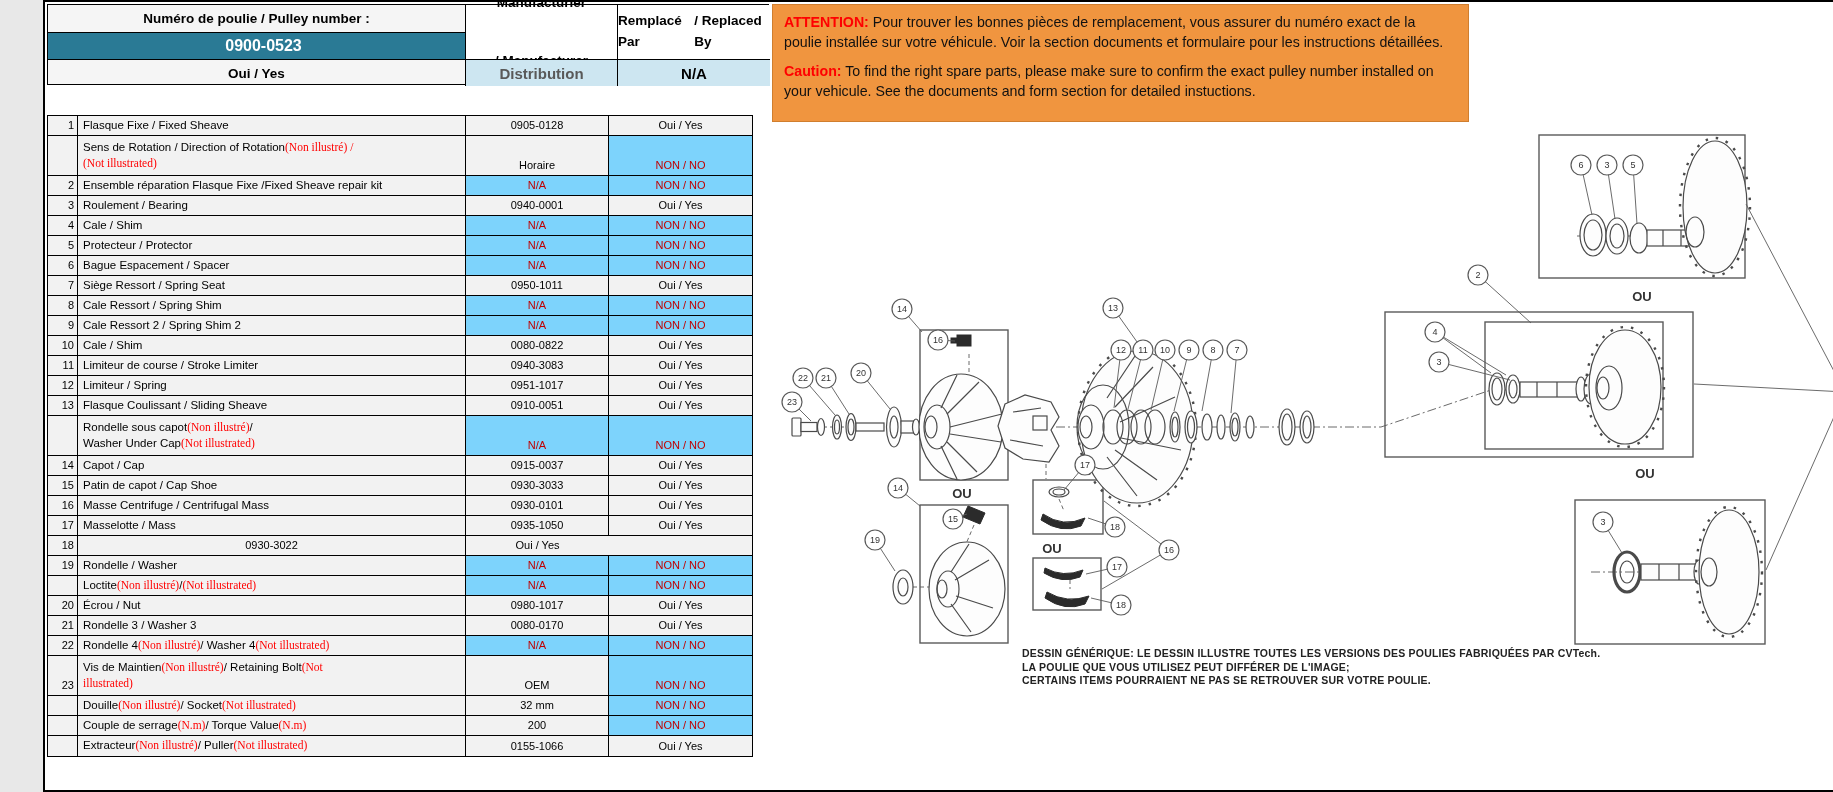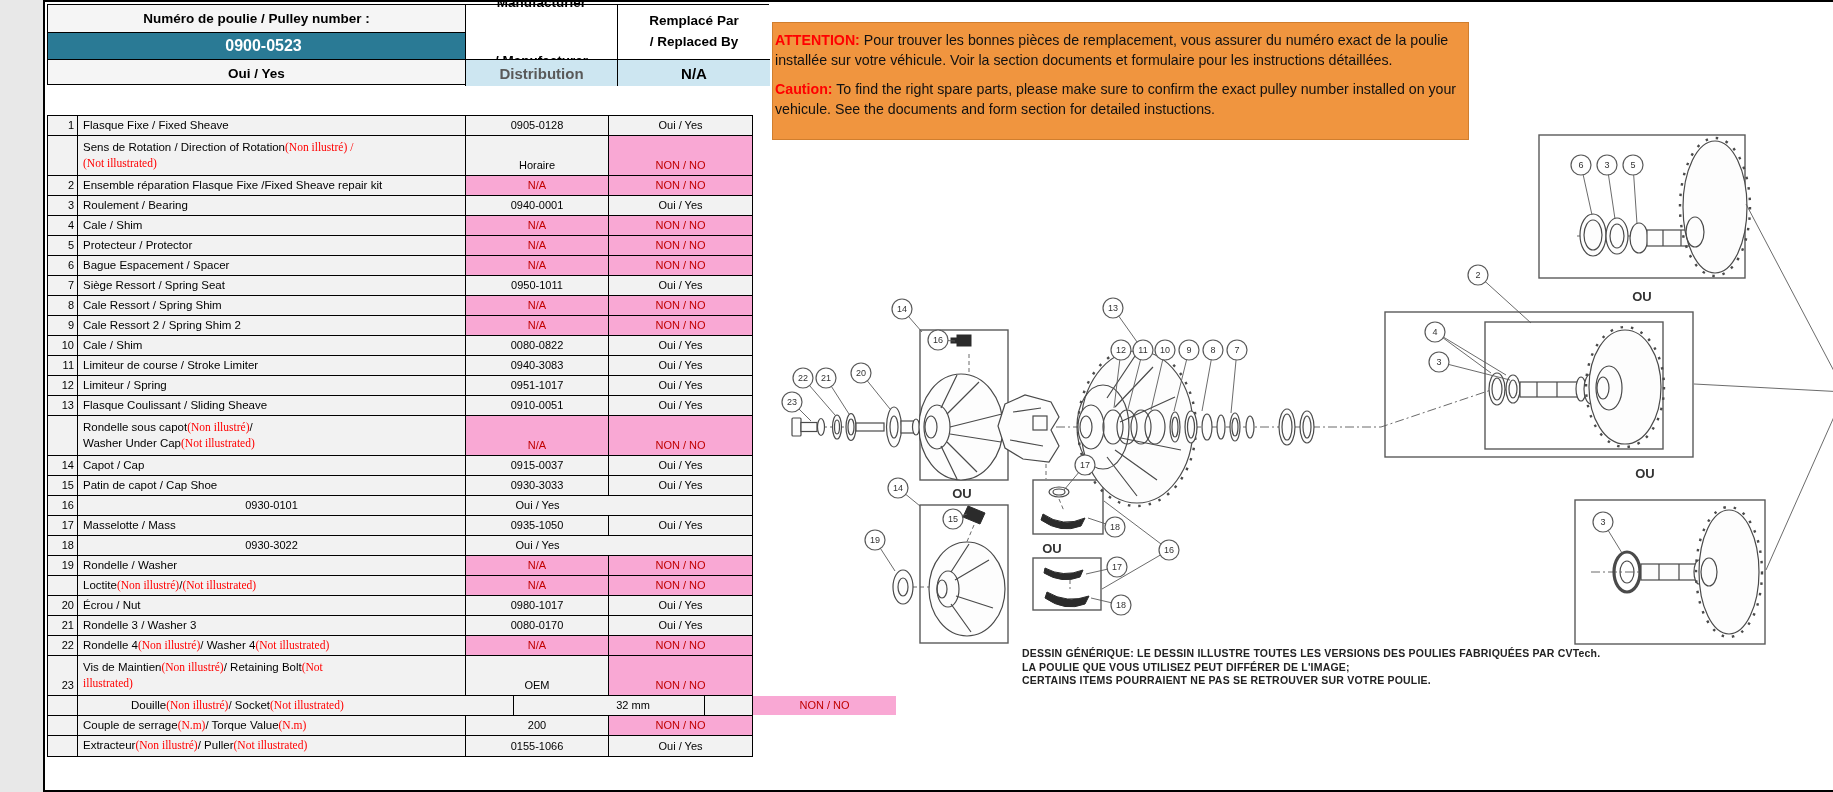--- a/index.html
+++ b/index.html
@@ -14,28 +14,28 @@
     display:grid;grid-template-columns:418px 152px 152px;grid-template-rows:28px 27px 26px;
     border:1.5px solid #000;box-sizing:border-box;background:#f5f5f5;
   }
   .hcell{display:flex;align-items:center;justify-content:center;box-sizing:border-box;
          border-right:1px solid #000;font-weight:bold;}
   .hcell:nth-last-child(-n+1){border-right:none;}
   #h-pulley-label{grid-column:1;grid-row:1;font-size:13.5px;border-bottom:1px solid #000;}
   #h-pulley-num{grid-column:1;grid-row:2;background:#2A7A95;color:#fff;font-size:16px;border-bottom:1px solid #000;padding-left:14px;}
   #h-confirm{grid-column:1;grid-row:3;font-size:13.5px;}
   #h-manu{grid-column:2;grid-row:1 / span 2;flex-direction:column;font-size:13.5px;line-height:1.55;border-bottom:1px solid #000;background:#fff;gap:37px;}
-  #h-repl{grid-column:3;grid-row:1 / span 2;flex-direction:column;font-size:13.5px;line-height:1.55;border-bottom:1px solid #000;background:#fff;border-right:none;}
+  #h-repl{grid-column:3;grid-row:1 / span 2;flex-direction:row;font-size:13.5px;line-height:1.55;border-bottom:1px solid #000;background:#fff;border-right:none;}
   #h-manu-val{grid-column:2;grid-row:3;background:#CDE6F1;color:#595959;font-size:15px;}
   #h-repl-val{grid-column:3;grid-row:3;background:#CDE6F1;color:#000;font-size:15px;border-right:none;}
 
   
   #attn{
-    position:absolute;left:727px;top:20px;width:697px;height:118px;box-sizing:border-box;
-    background:#F0953F;border:1px solid #D07E2E;padding:7px 11px 0 2px;
+    position:absolute;left:727px;top:2px;width:697px;height:118px;box-sizing:border-box;
+    background:#F0953F;border:1px solid #D07E2E;padding:7px 11px 0 11px;
     font-size:14.2px;line-height:1.42;color:#111;
   }
   #attn p{margin:0 0 9px 0;}
   .redbold{color:#FF0000;font-weight:bold;}
 
   
   #ptable{
     position:absolute;left:2px;top:113px;width:706px;box-sizing:border-box;
     border:1.5px solid #000;background:#f2f2f2;
   }
@@ -46,21 +46,21 @@
               font-weight:bold;font-size:9.5px;box-sizing:border-box;}
   .prow{display:grid;grid-template-columns:30px 388px 143px 143px;border-bottom:1px solid #000;box-sizing:border-box;}
   .prow:last-child{border-bottom:none;}
   .pc{box-sizing:border-box;border-right:1px solid #000;display:flex;align-items:center;
       font-size:11.5px;line-height:1.35;overflow:hidden;}
   .pc.num{justify-content:flex-end;padding-right:3px;font-size:11px;}
   .pc.desc{padding-left:5px;padding-right:2px;display:block;display:flex;flex-wrap:wrap;align-content:center;}
   .pc.desc .ln{width:100%;}
   .pc.part{justify-content:center;font-size:11px;}
   .pc.avail{justify-content:center;font-size:11px;border-right:none;}
-  .pink{background:#f9a8d4;}
+  .pink{background:#7dd3fc;}
   .na-red{color:#C00000;}
   .red{color:#FF0000;font-family:Liberation Serif, serif;}
   .h2 .pc.num,.h2 .pc.part,.h2 .pc.avail{align-items:flex-end;padding-bottom:2px;}
 
   
   #diagram{position:absolute;left:725px;top:120px;}
   #diagram svg{display:block;}
   .part-line{stroke:#4a4a4a;stroke-width:1.2;fill:none;}
   .part-fill{stroke:#4a4a4a;stroke-width:1.2;fill:#fdfdfd;}
   .dark{fill:#2b2b2b;stroke:#2b2b2b;}
@@ -241,20 +241,23 @@
         <div class="prow" style="height: 20px;">
           <div class="pc num">15</div>
           <div class="pc desc">
             <span>Patin de capot / Cap Shoe</span>
           </div>
           <div class="pc part">0930-3033</div>
           <div class="pc avail">Oui / Yes</div>
         </div>
         <div class="prow" style="height: 20px;">
           <div class="pc num">16</div>
+          <div class="pc desc">
+            <span>Masse Centrifuge / Centrifugal Mass</span>
+          </div>
           <div class="pc part">0930-0101</div>
           <div class="pc avail">Oui / Yes</div>
         </div>
         <div class="prow" style="height: 20px;">
           <div class="pc num">17</div>
           <div class="pc desc">
             <span>Masselotte / Mass</span>
           </div>
           <div class="pc part">0935-1050</div>
           <div class="pc avail">Oui / Yes</div>
@@ -316,21 +319,21 @@
             <span>Vis de Maintien </span>
             <span class="red">(Non illustré)</span>
             <span> / Retaining Bolt </span>
             <span class="red">(Not</span>
             <span class="ln"></span>
             <span class="red">illustrated)</span>
           </div>
           <div class="pc part">OEM</div>
           <div class="pc avail pink na-red">NON / NO</div>
         </div>
-        <div class="prow" style="height: 20px; gap: 48px;">
+        <div class="prow" style="height: 20px;">
           <div class="pc num"></div>
           <div class="pc desc">
             <span>Douille </span>
             <span class="red">(Non illustré)</span>
             <span> / Socket </span>
             <span class="red">(Not illustrated)</span>
           </div>
           <div class="pc part">32 mm</div>
           <div class="pc avail pink na-red">NON / NO</div>
         </div>

